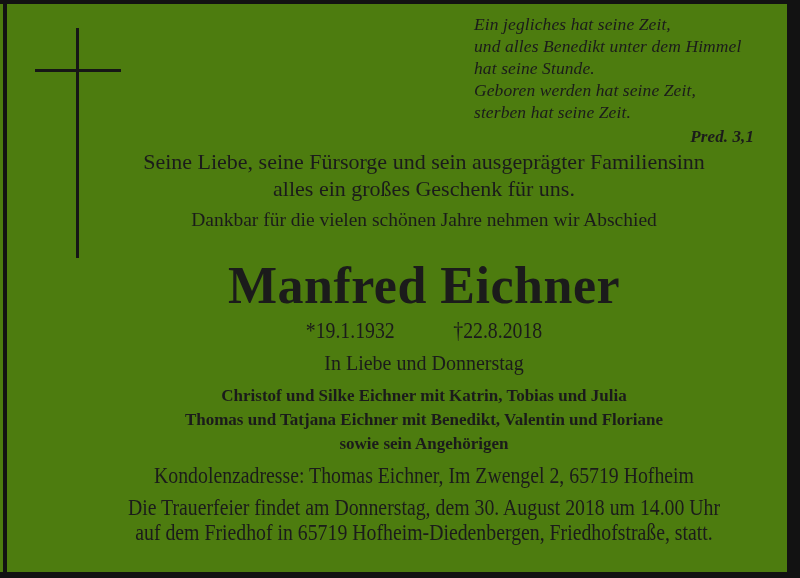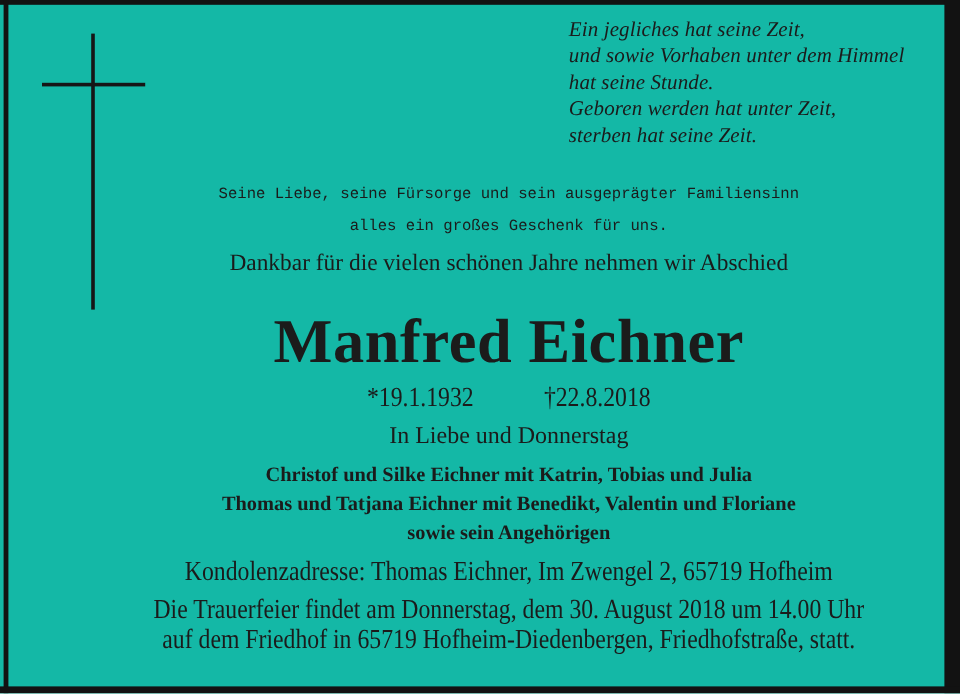--- a/index.html
+++ b/index.html
@@ -1,19 +1,19 @@
 <!DOCTYPE html>
 <html><head>
 <meta charset="utf-8">
 <style>
   html,body{margin:0;padding:0;background:#e9e9e9;}
   .page{
     position:relative;
     width:800px;height:578px;
-    background:#14b8a6;
+    background:#4d7c0f;
     overflow:hidden;
     font-family:"Liberation Serif", serif;
     color:#1b1b1b;
   }
   
   .bar{position:absolute;background:#121212;}
   .bar-top{left:0;right:0;top:0;height:4px;}
   .bar-left{left:3px;top:0;bottom:0;width:4px;}
   .bar-right{right:0;top:0;bottom:0;width:13px;}
   .bar-bottom{left:0;right:0;bottom:0;height:6px;}
@@ -25,21 +25,21 @@
     position:absolute;left:474px;top:13px;width:288px;
     font-style:italic;font-size:17.5px;line-height:22px;
     text-align:left;letter-spacing:0.1px;
   }
   .scripture .src{
     display:block;text-align:right;padding-right:8px;margin-top:3px;
     font-weight:bold;font-size:17px;
   }
   
   .col{position:absolute;left:70px;right:22px;text-align:center;}
-  .intro{top:148px;font-size:13px;line-height:27px;font-family:Liberation Mono, monospace;}
+  .intro{top:148px;font-size:22px;line-height:27px;}
   .farewell{top:206px;font-size:19.5px;line-height:27px;}
   .name{
     top:261px;font-size:52px;line-height:50px;font-weight:bold;
     letter-spacing:0.5px;
   }
   .dates{
     top:318px;font-size:23px;line-height:26px;
     display:flex;justify-content:center;gap:68px;
   }
   .narrow{transform:scaleX(0.86);transform-origin:center;}
@@ -59,24 +59,25 @@
   <div class="bar bar-right"></div>
   <div class="bar bar-bottom"></div>
 
   <div>
     <div class="cross-v"></div>
     <div class="cross-h"></div>
   </div>
 
   <div class="scripture">
     <span class="line">Ein jegliches hat seine Zeit,</span>
-    <span class="line">und sowie Vorhaben unter dem Himmel</span>
+    <span class="line">und alles Benedikt unter dem Himmel</span>
     <span class="line">hat seine Stunde.</span>
-    <span class="line">Geboren werden hat unter Zeit,</span>
+    <span class="line">Geboren werden hat seine Zeit,</span>
     <span class="line">sterben hat seine Zeit.</span>
+    <span class="src">Pred. 3,1</span>
   </div>
 
   <div class="col intro">
     <span class="line">Seine Liebe, seine Fürsorge und sein ausgeprägter Familiensinn</span>
     <span class="line">alles ein großes Geschenk für uns.</span>
   </div>
 
   <div class="col farewell">
     <span class="line">Dankbar für die vielen schönen Jahre nehmen wir Abschied</span>
   </div>

